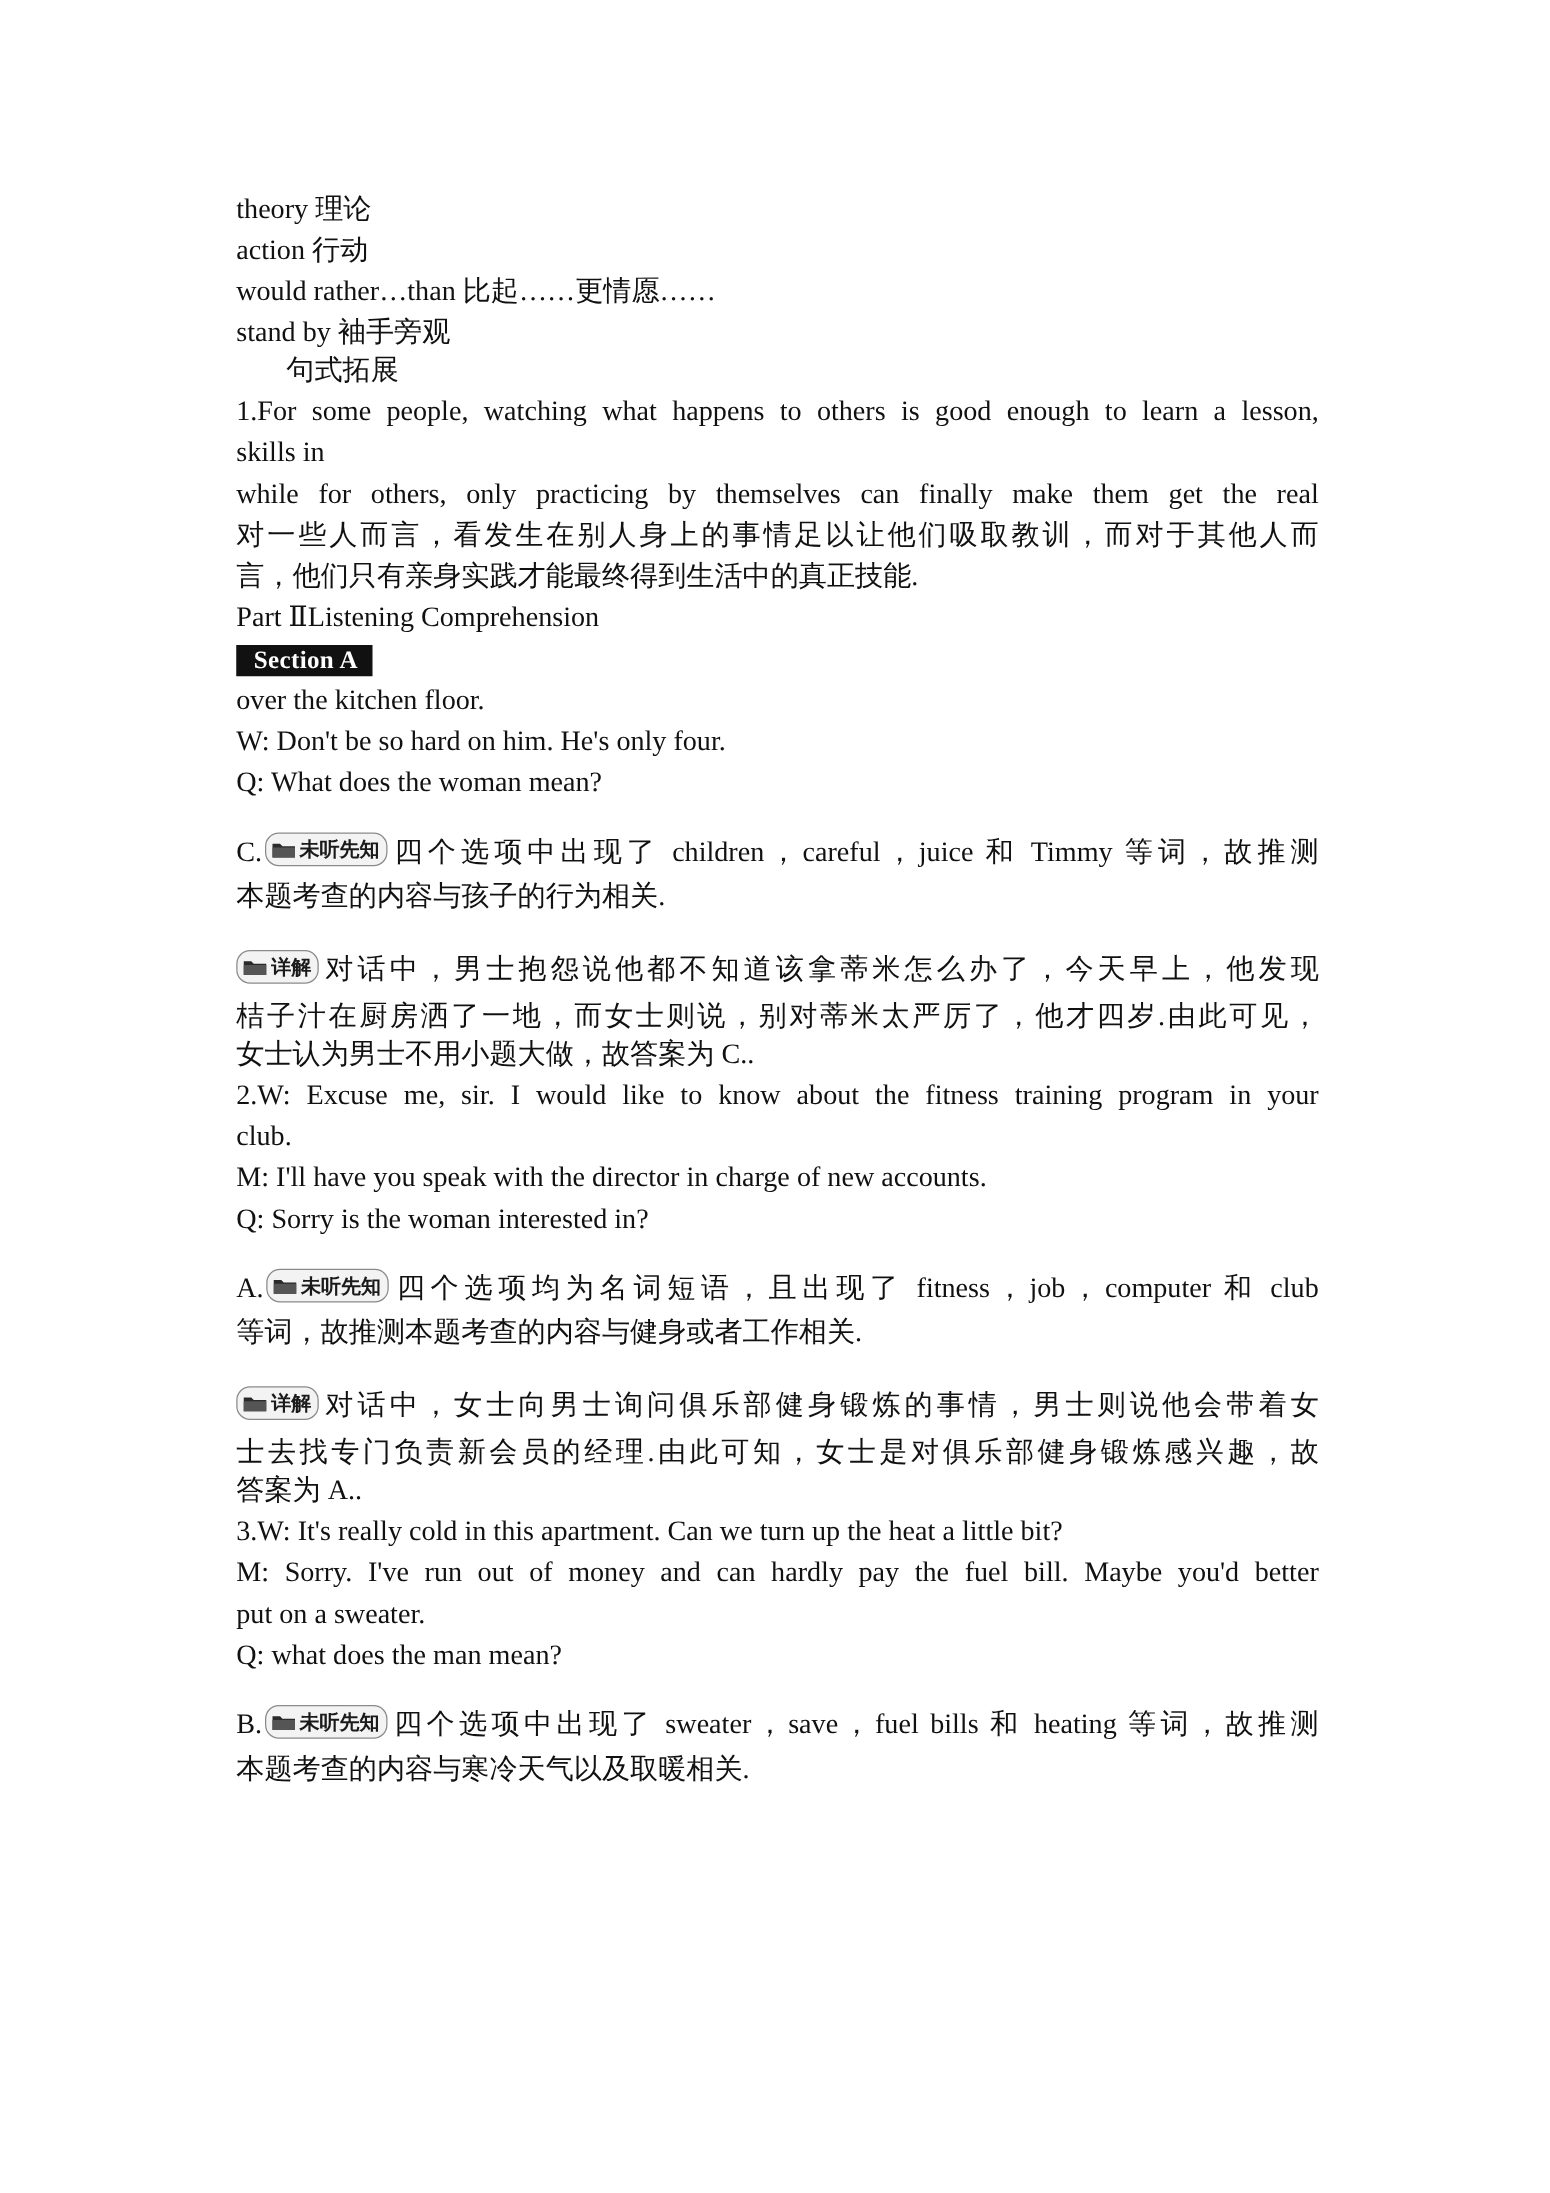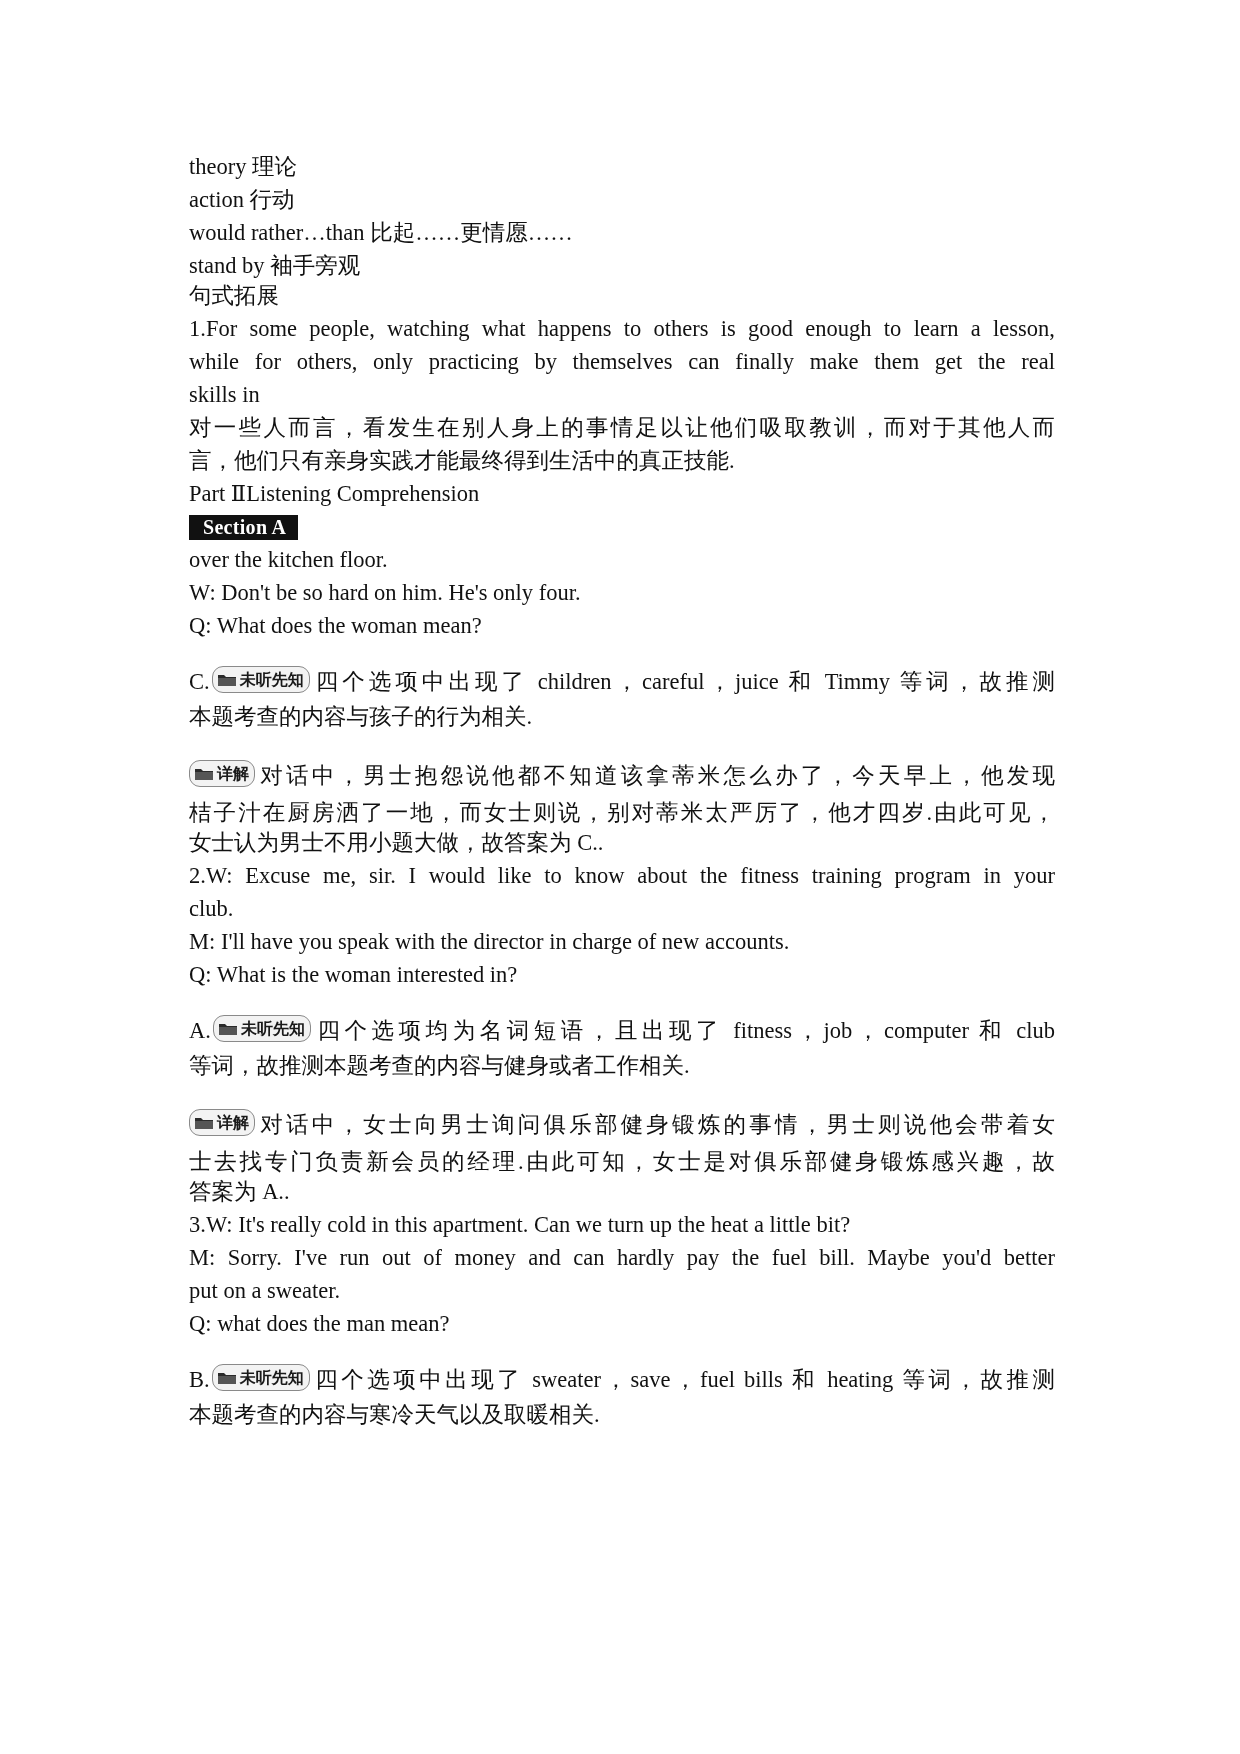--- a/index.html
+++ b/index.html
@@ -82,26 +82,26 @@
 
 <div class="page">
 
   <div>
     <span class="line">theory 理论</span>
     <span class="line">action 行动</span>
     <span class="line">would rather…than 比起……更情愿……</span>
     <span class="line">stand by 袖手旁观</span>
   </div>
 
-  <span class="line" style="margin-top:-3px;">句式拓展</span>
+  <span class="line" style="margin-top:-3px;margin-left:40px;">句式拓展</span>
 
   <div>
     <span class="jl just">1.For some people, watching what happens to others is good enough to learn a lesson,</span>
+    <span class="jl">skills in</span>
     <span class="jl just">while for others, only practicing by themselves can finally make them get the real</span>
-    <span class="jl">skills in</span>
     <span class="jl just">对一些人而言，看发生在别人身上的事情足以让他们吸取教训，而对于其他人而</span>
     <span class="jl">言，他们只有亲身实践才能最终得到生活中的真正技能.</span>
   </div>
 
 
   <span class="jl">Part ⅡListening Comprehension</span>
   <div style="height:33px;">
     <span class="section-tag">Section A</span>
   </div>
 
@@ -135,21 +135,21 @@
         </span><span>对话中，男士抱怨说他都不知道该拿蒂米怎么办了，今天早上，他发现</span>
     </div>
     <span class="jl just tall-sm" style="margin-top:-2px;">桔子汁在厨房洒了一地，而女士则说，别对蒂米太严厉了，他才四岁.由此可见，</span>
     <span class="jl" style="margin-top:-10px;">女士认为男士不用小题大做，故答案为 C..</span>
   </div>
 
   <div>
     <span class="jl just">2.W: Excuse me, sir. I would like to know about the fitness training program in your</span>
     <span class="jl">club.</span>
     <span class="jl">M: I'll have you speak with the director in charge of new accounts.</span>
-    <span class="jl">Q: What is the woman interested in?</span>
+    <span class="jl">Q: Sorry is the woman interested in?</span>
 
     <div class="jl just tall" style="margin-top:8px;">
       <span>A.</span><span class="badge">
           <span class="folder">
             <svg width="20" height="14" viewBox="0 0 20 14">
               <path d="M1 2 h6 l2 2 h10 v9 h-18 z" fill="#2a2a2a"></path>
               <path d="M1 5 h18 v8 h-18 z" fill="#555"></path>
             </svg>
           </span>
           <span>未听先知</span>

